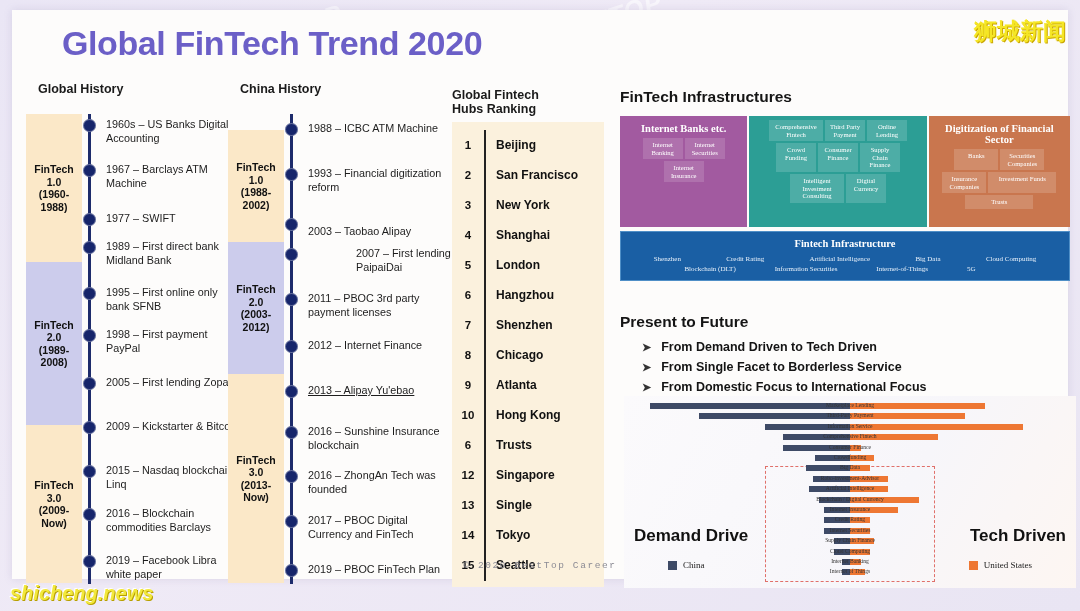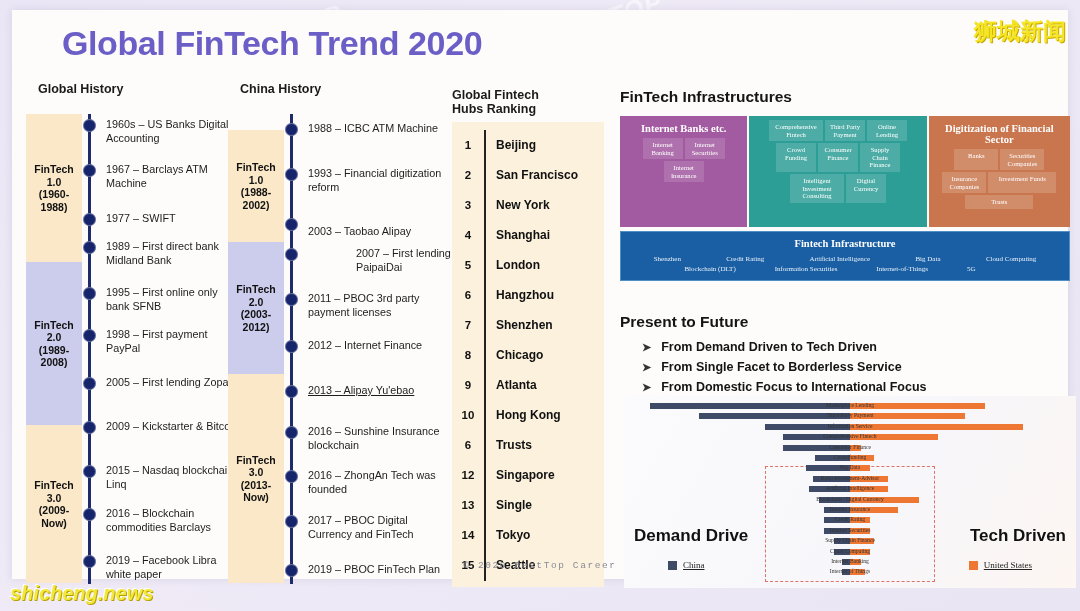--- a/index.html
+++ b/index.html
@@ -152,21 +152,21 @@
   }
   #dashbox {
     position: absolute; left: 141px; top: 70px; width: 170px; height: 116px;
     border: 1px dashed #e0706a;
   }
   .bigside {
     position: absolute; font-size: 17px; font-weight: 700; color: #111;
   }
   .legend {
     position: absolute; display: flex; align-items: center; gap: 6px;
-    font-family: "Liberation Serif", serif; font-size: 9px; color: #222; text-decoration: underline;
+    font-family: "Liberation Serif", serif; font-size: 9px; color: #222;
   }
   .swatch { width: 9px; height: 9px; display: inline-block; }
 
   
   #footer {
     position: absolute; left: 0; right: 0; bottom: 8px; text-align: center;
     font-family: "Liberation Mono", monospace; font-size: 9.5px;
     letter-spacing: 1.6px; color: #8b8b94;
   }
   #wm-top {

